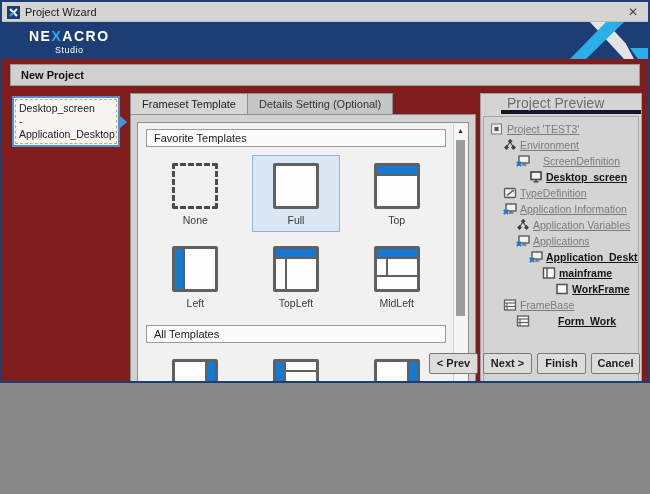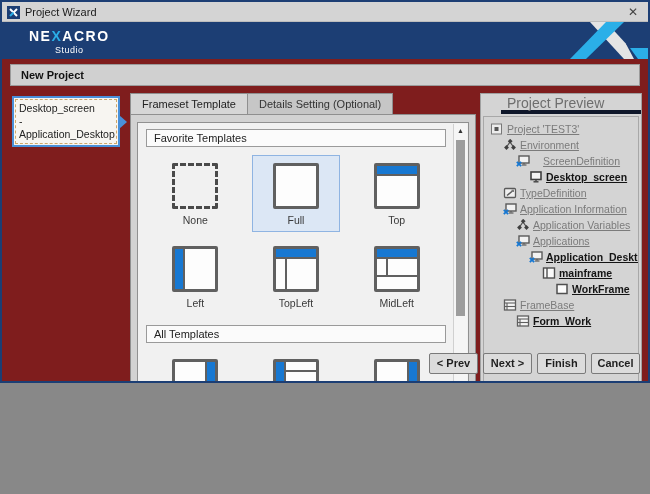--- a/index.html
+++ b/index.html
@@ -335,21 +335,21 @@
           </div>
           <div class="tree-row" style="padding-left: 19px;">
             <span class="ticon"><svg width="14" height="12" viewBox="0 0 14 12">
                 <rect x="1.5" y="1" width="11" height="10" fill="#f5f5f5" stroke="#5f5f5f" stroke-width="1.3"></rect>
                 <line x1="1.5" y1="4" x2="12.5" y2="4" stroke="#5f5f5f" stroke-width="1.1"></line>
                 <line x1="4" y1="4" x2="4" y2="11" stroke="#5f5f5f" stroke-width="1.1"></line>
                 <line x1="1.5" y1="7.5" x2="12.5" y2="7.5" stroke="#5f5f5f" stroke-width="1.1"></line>
               </svg></span>
             <span>FrameBase</span>
           </div>
-          <div class="tree-row bold" style="padding-left: 32px;">
+          <div class="tree-row bold" style="padding-left: 32px; gap: 25px;">
             <span class="ticon"><svg width="14" height="12" viewBox="0 0 14 12">
                 <rect x="1.5" y="1" width="11" height="10" fill="#f5f5f5" stroke="#5f5f5f" stroke-width="1.3"></rect>
                 <line x1="1.5" y1="4" x2="12.5" y2="4" stroke="#5f5f5f" stroke-width="1.1"></line>
                 <line x1="4" y1="4" x2="4" y2="11" stroke="#5f5f5f" stroke-width="1.1"></line>
                 <line x1="1.5" y1="7.5" x2="12.5" y2="7.5" stroke="#5f5f5f" stroke-width="1.1"></line>
               </svg></span>
             <span>Form_Work</span>
           </div>
         </div>
     </div>

